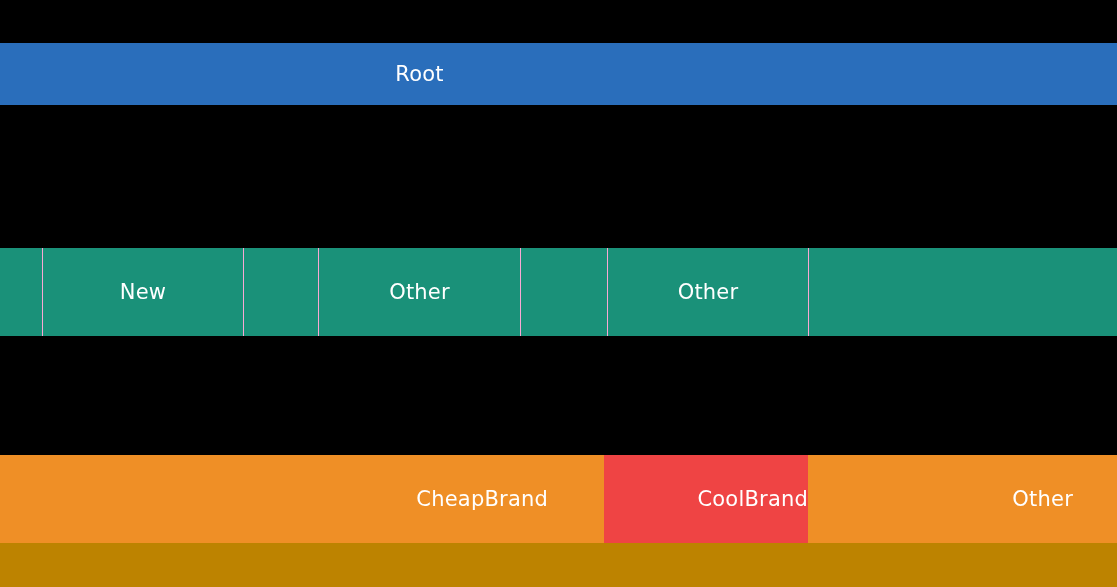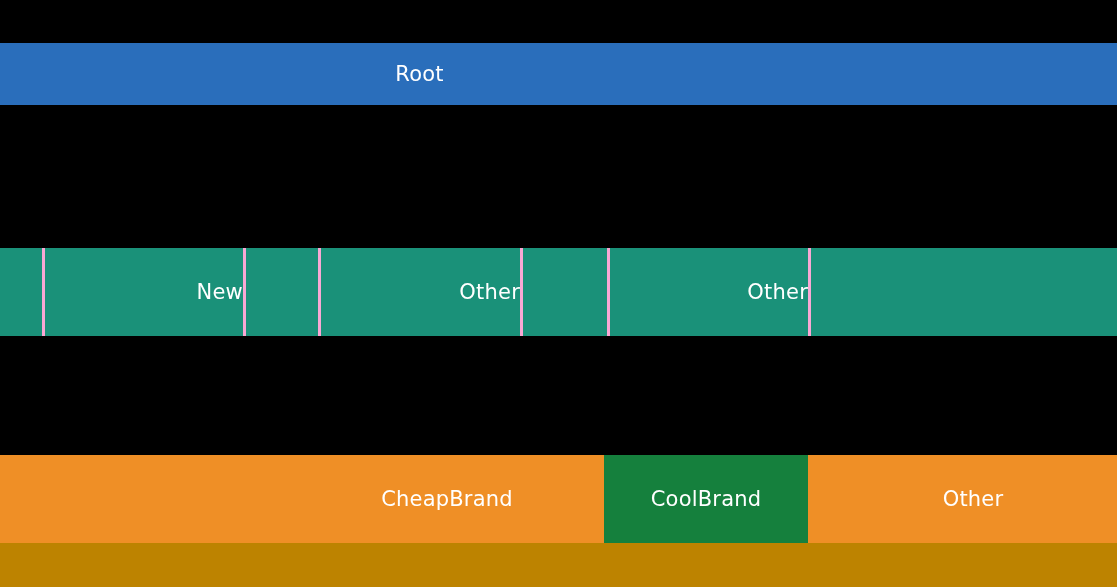--- a/index.html
+++ b/index.html
@@ -40,22 +40,22 @@
     letter-spacing: 0.2px;
     white-space: nowrap;
   }
   .icicle-node.level-0 { background: #2a6ebb; }
   .icicle-node.level-1 { background: #1a9179; }
   .icicle-node.level-2 { background: #ef8f26; }
   .icicle-node.level-3 { background: #bd8300; }
 
   
   .icicle-node.sep-left.level-0 { border-left: 1px solid #2a6ebb; }
-  .icicle-node.sep-left.level-1 { border-left: 3px solid #f9a8d4; justify-content: flex-end; }
-  .icicle-node.sep-left.level-2 { border-left: 1px solid #ef8f26; }
+  .icicle-node.sep-left.level-1 { border-left: 1px solid #f9a8d4; }
+  .icicle-node.sep-left.level-2 { border-left: 1px solid #ef8f26; justify-content: flex-end; }
 
   .icicle-node .node-label {
     pointer-events: none;
     user-select: none;
   }
 </style>
 </head>
 <body>
 
 <div id="chart-root" style="width: 1117px; height: 587px; background: rgb(0, 0, 0);">
@@ -80,21 +80,21 @@
         <span class="node-label">Other</span>
       </div>
       <div class="icicle-node level-1 unlabeled sep-left" style="left: 808px; width: 309px; background: rgb(26, 145, 121);"></div>
     </div>
     <div class="icicle-row" style="top: 455px; height: 88px;">
       <div class="icicle-node level-2 unlabeled" style="left: 0px; width: 345px; background: rgb(239, 143, 38);"></div>
       <div class="icicle-node level-2 sep-left" style="left: 345px; width: 203px; background: rgb(239, 143, 38);">
         <span class="node-label">CheapBrand</span>
       </div>
       <div class="icicle-node level-2 unlabeled sep-left" style="left: 548px; width: 55px; background: rgb(239, 143, 38);"></div>
-      <div class="icicle-node level-2 sep-left" style="left: 603px; width: 205px; background: #15803d;">
+      <div class="icicle-node level-2 sep-left" style="left: 603px; width: 205px; background: #ef4444;">
         <span class="node-label">CoolBrand</span>
       </div>
       <div class="icicle-node level-2 unlabeled sep-left" style="left: 808px; width: 64px; background: rgb(239, 143, 38);"></div>
       <div class="icicle-node level-2 sep-left" style="left: 872px; width: 201px; background: rgb(239, 143, 38);">
         <span class="node-label">Other</span>
       </div>
       <div class="icicle-node level-2 unlabeled sep-left" style="left: 1073px; width: 44px; background: rgb(239, 143, 38);"></div>
     </div>
     <div class="icicle-row" style="top: 543px; height: 44px;">
       <div class="icicle-node level-3 unlabeled" style="left: 0px; width: 1117px; background: rgb(189, 131, 0);"></div>

